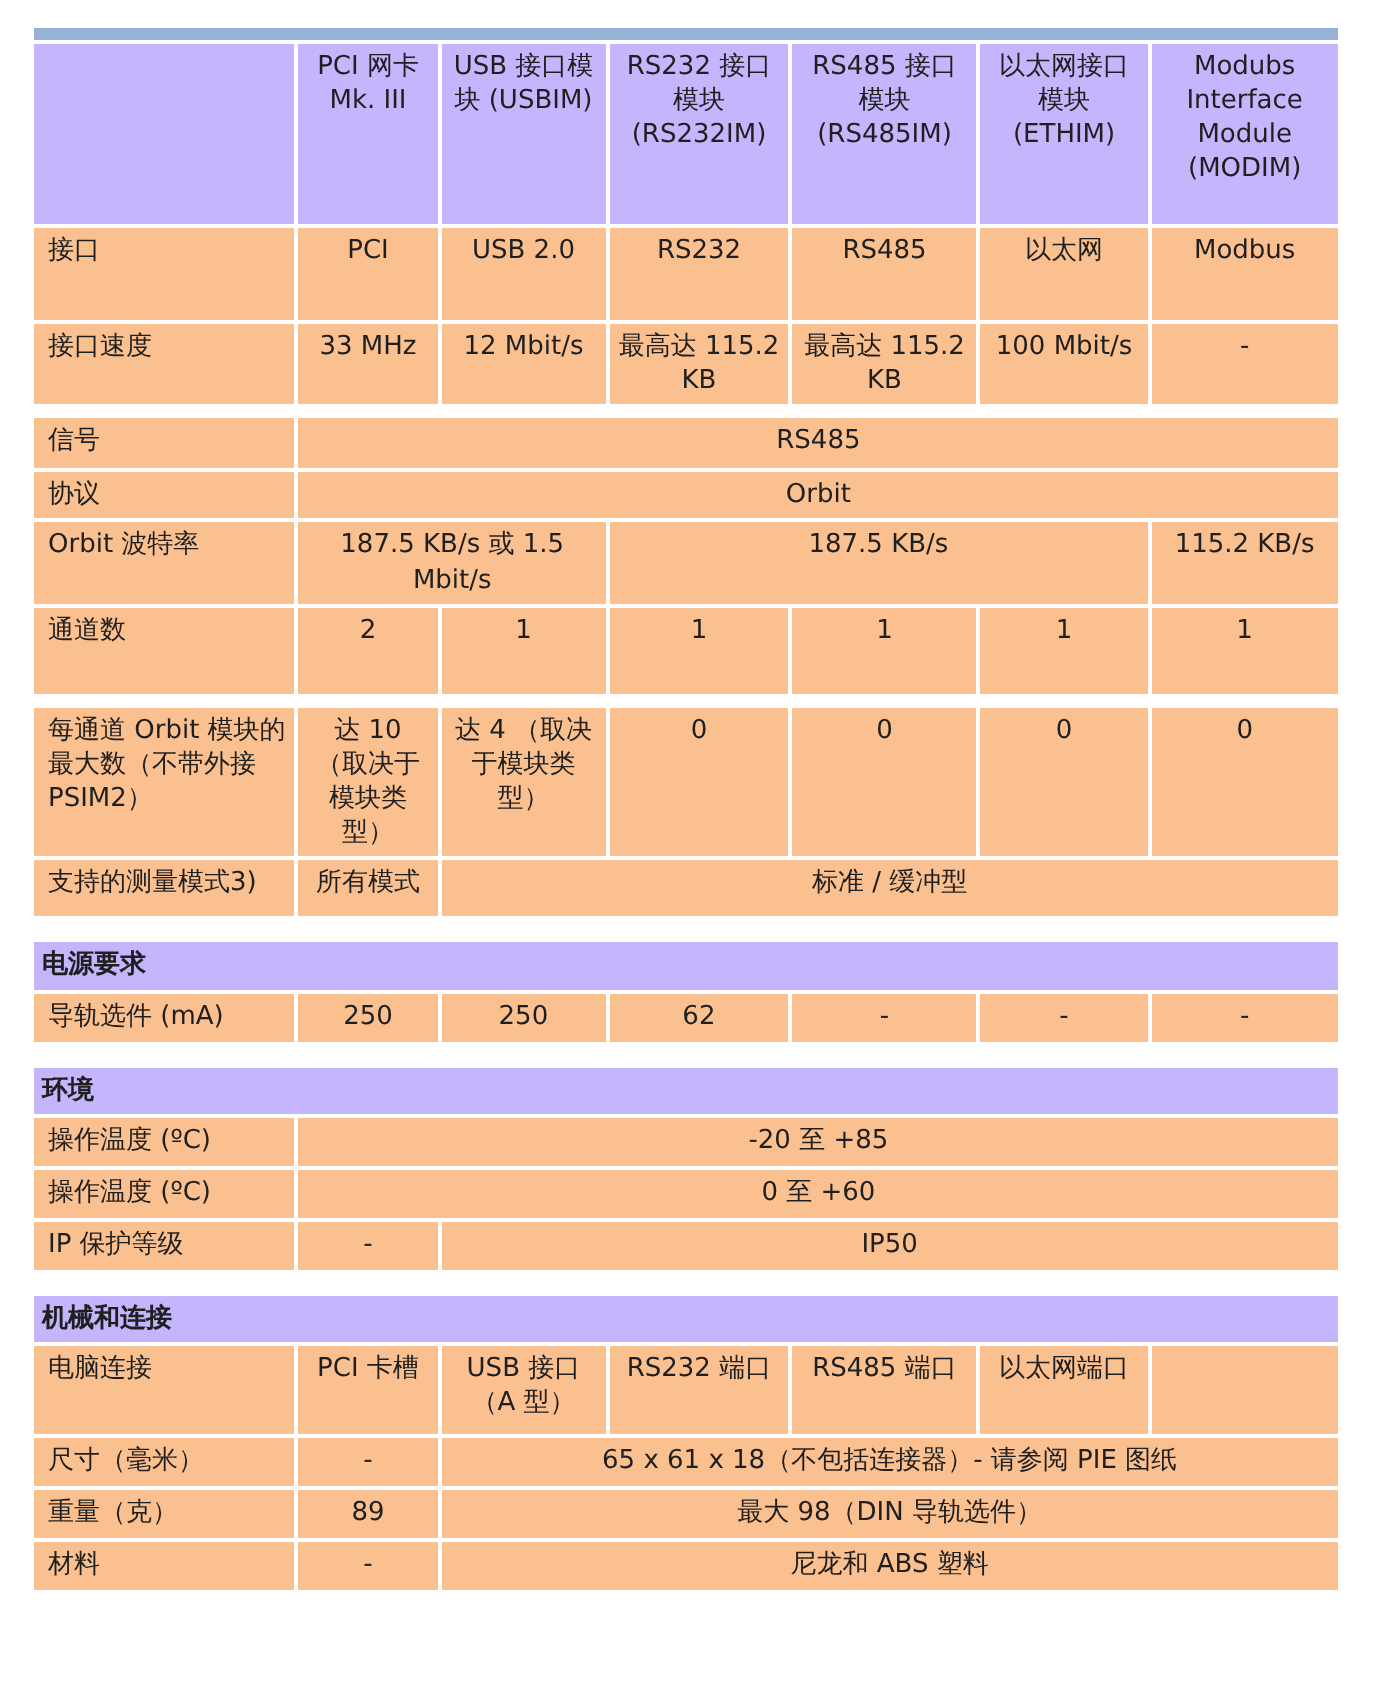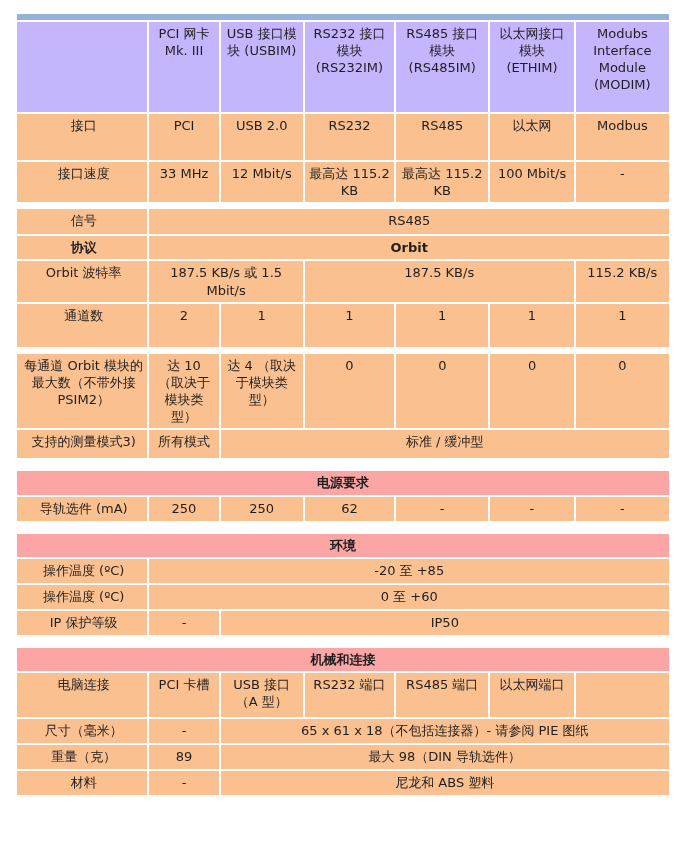--- a/index.html
+++ b/index.html
@@ -1,28 +1,28 @@
 <!DOCTYPE html>
 <html><head>
 <meta charset="utf-8">
 <style>
   html,body{margin:0;padding:0;background:#ffffff;}
   body{font-family:"DejaVu Sans",sans-serif;font-size:13px;color:#1f1f1f;}
   .page{width:656px;padding:14px 0 20px 15px;}
   .topbar{height:6px;background:#95B3D7;margin:0 2px 0 2px;}
   table{border-collapse:separate;border-spacing:2px;table-layout:fixed;width:656px;}
   td{background:#FAC090;vertical-align:top;text-align:center;padding:3px 4px;line-height:1.32;word-break:normal;}
-  td.lbl{text-align:center;padding-left:7px;}
+  td.lbl{text-align:left;padding-left:7px;}
   td.hd{background:#c4b5fd;}
-  td.sh{background:#fca5a5;font-weight:bold;vertical-align:middle;text-align:center;}
+  td.sh{background:#c4b5fd;font-weight:bold;vertical-align:middle;text-align:left;}
   .b{font-weight:normal;}
   .gap-s{margin-top:3px;}
   .gap-m{margin-top:9px;}
   tr.r84>td{height:84px;} tr.r40>td{height:40px;} tr.r34>td{height:34px;}
-  tr.r19>td{height:19px;} tr.r17>td{height:17px;font-weight:bold;} tr.r37>td{height:37px;}
+  tr.r19>td{height:19px;} tr.r17>td{height:17px;} tr.r37>td{height:37px;}
   tr.r62>td{height:62px;} tr.r22>td{height:22px;} tr.r16>td{height:16px;}
   tr.r15>td{height:15px;} tr.r18>td{height:18px;} tr.r38>td{height:38px;}
 </style>
 </head>
 <body>
 
 <div class="page">
 
   <div class="topbar"></div>
 

